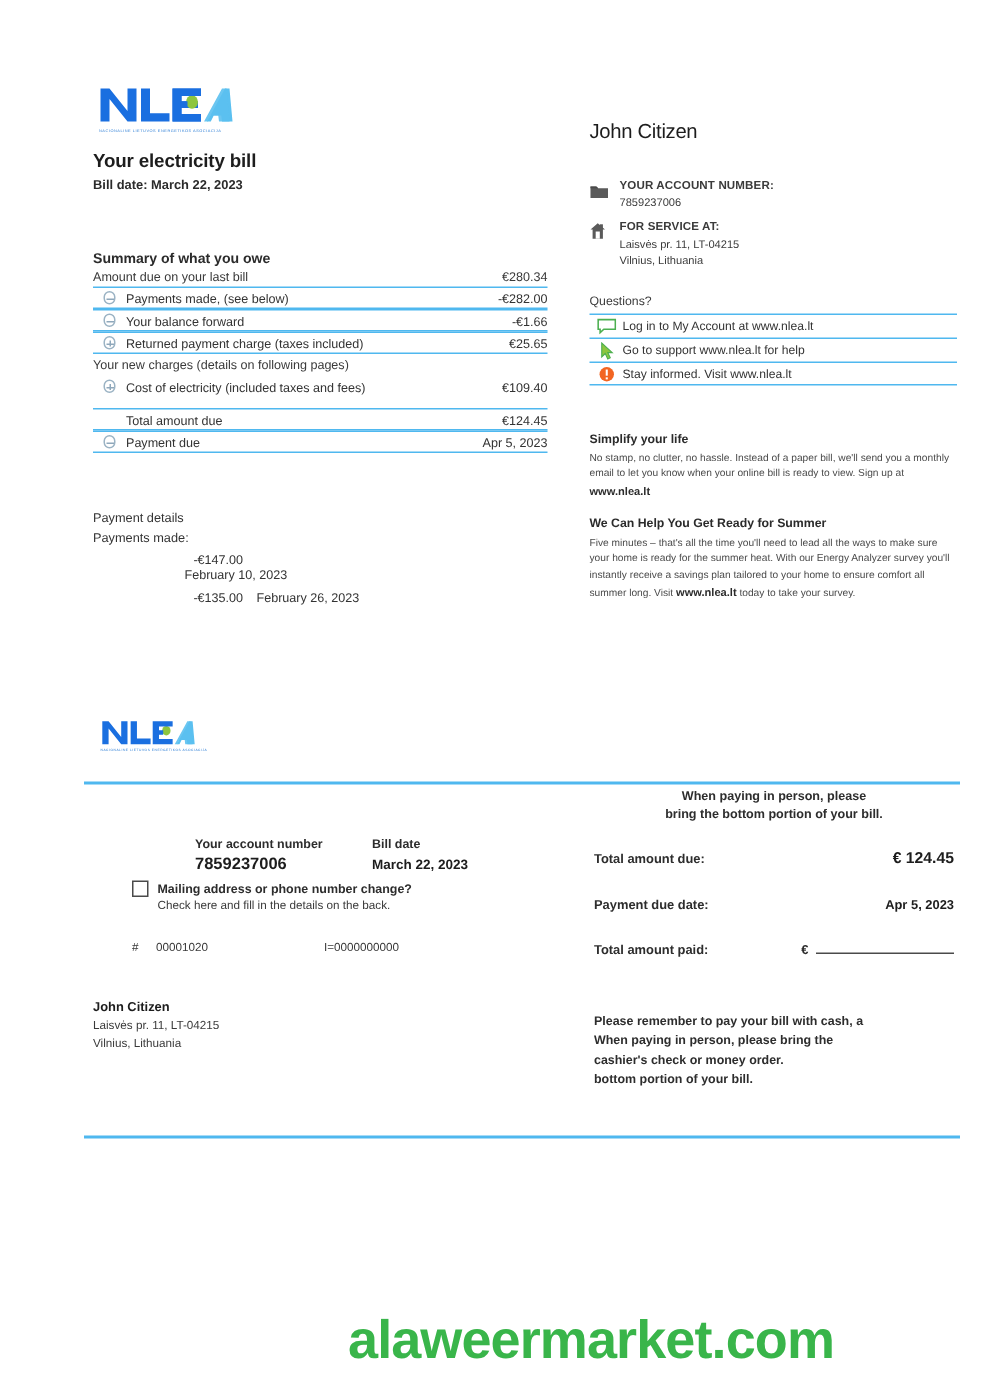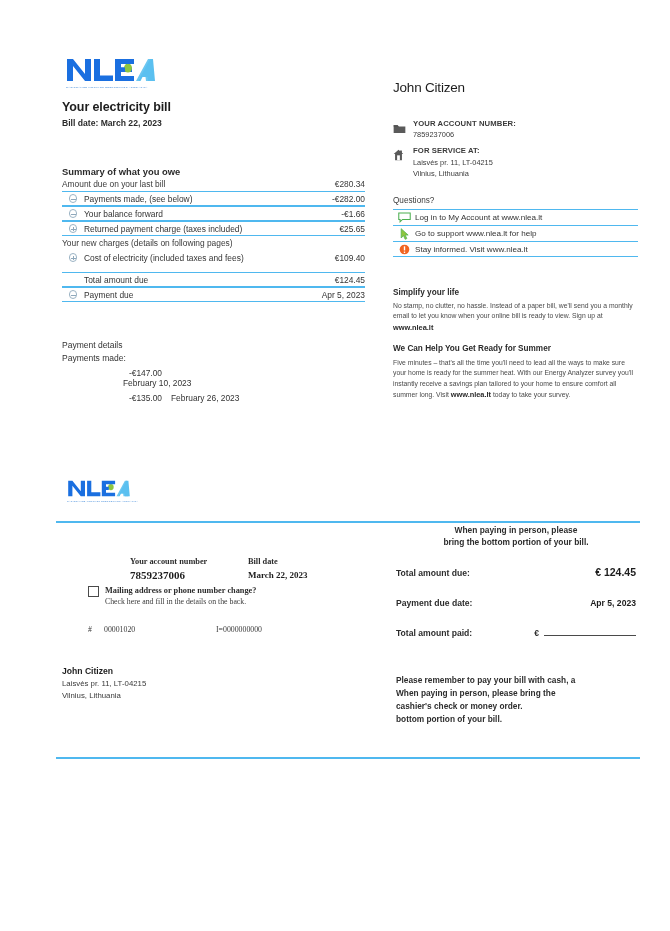--- a/index.html
+++ b/index.html
@@ -292,21 +292,21 @@
       <path d="M146 52 L170 8 L176 8 L180 52 L166 52 L165 44 L155 44 L151 52 Z" fill="#5bc0f0"></path>
       <path d="M142 52 L166 8 L172 8 L176 52 L162 52 L161 44 L151 44 L147 52 Z" fill="#5bc0f0" opacity="0.9"></path>
       <ellipse cx="126" cy="26" rx="8" ry="9" fill="#8dc63f"></ellipse>
       <path d="M100 8 L138 8 L138 18 L112 18 L112 25 L120 25 L120 34 L112 34 L112 42 L138 42 L138 52 L100 52 Z" fill="#1a6fe0"></path>
     </svg>
     <div class="logo-sub" style="font-size:2.2px;">NACIONALINE LIETUVOS ENERGETIKOS ASOCIACIJA</div>
   </div>
 
   <div class="hr-blue" style="position:absolute; left:56px; top:521px; width:584px;"></div>
 
-  <div style="position:absolute; left:130px; top:557px; width:245px;font-family:Liberation Serif, serif;">
+  <div style="position:absolute; left:130px; top:557px; width:245px;">
     <div style="display:flex;">
       <div style="width:118px;">
         <div class="stub-lbl">Your account number</div>
         <div class="stub-val" style="margin-top:3px;">7859237006</div>
       </div>
       <div>
         <div class="stub-lbl">Bill date</div>
         <div class="stub-val2" style="margin-top:4px;">March 22, 2023</div>
       </div>
     </div>
@@ -359,14 +359,15 @@
     <div class="rt-foot" style="margin-top:36px;">
       <div>Please remember to pay your bill with cash, a</div>
       <div>When paying in person, please bring the</div>
       <div>cashier's check or money order.</div>
       <div>bottom portion of your bill.</div>
     </div>
   </div>
 
   <div class="hr-blue" style="position:absolute; left:56px; top:757px; width:584px;"></div>
 
+  <div class="watermark" style="left:232px; top:872px;">alaweermarket.com</div>
 
 </div>
 
 </body></html>

